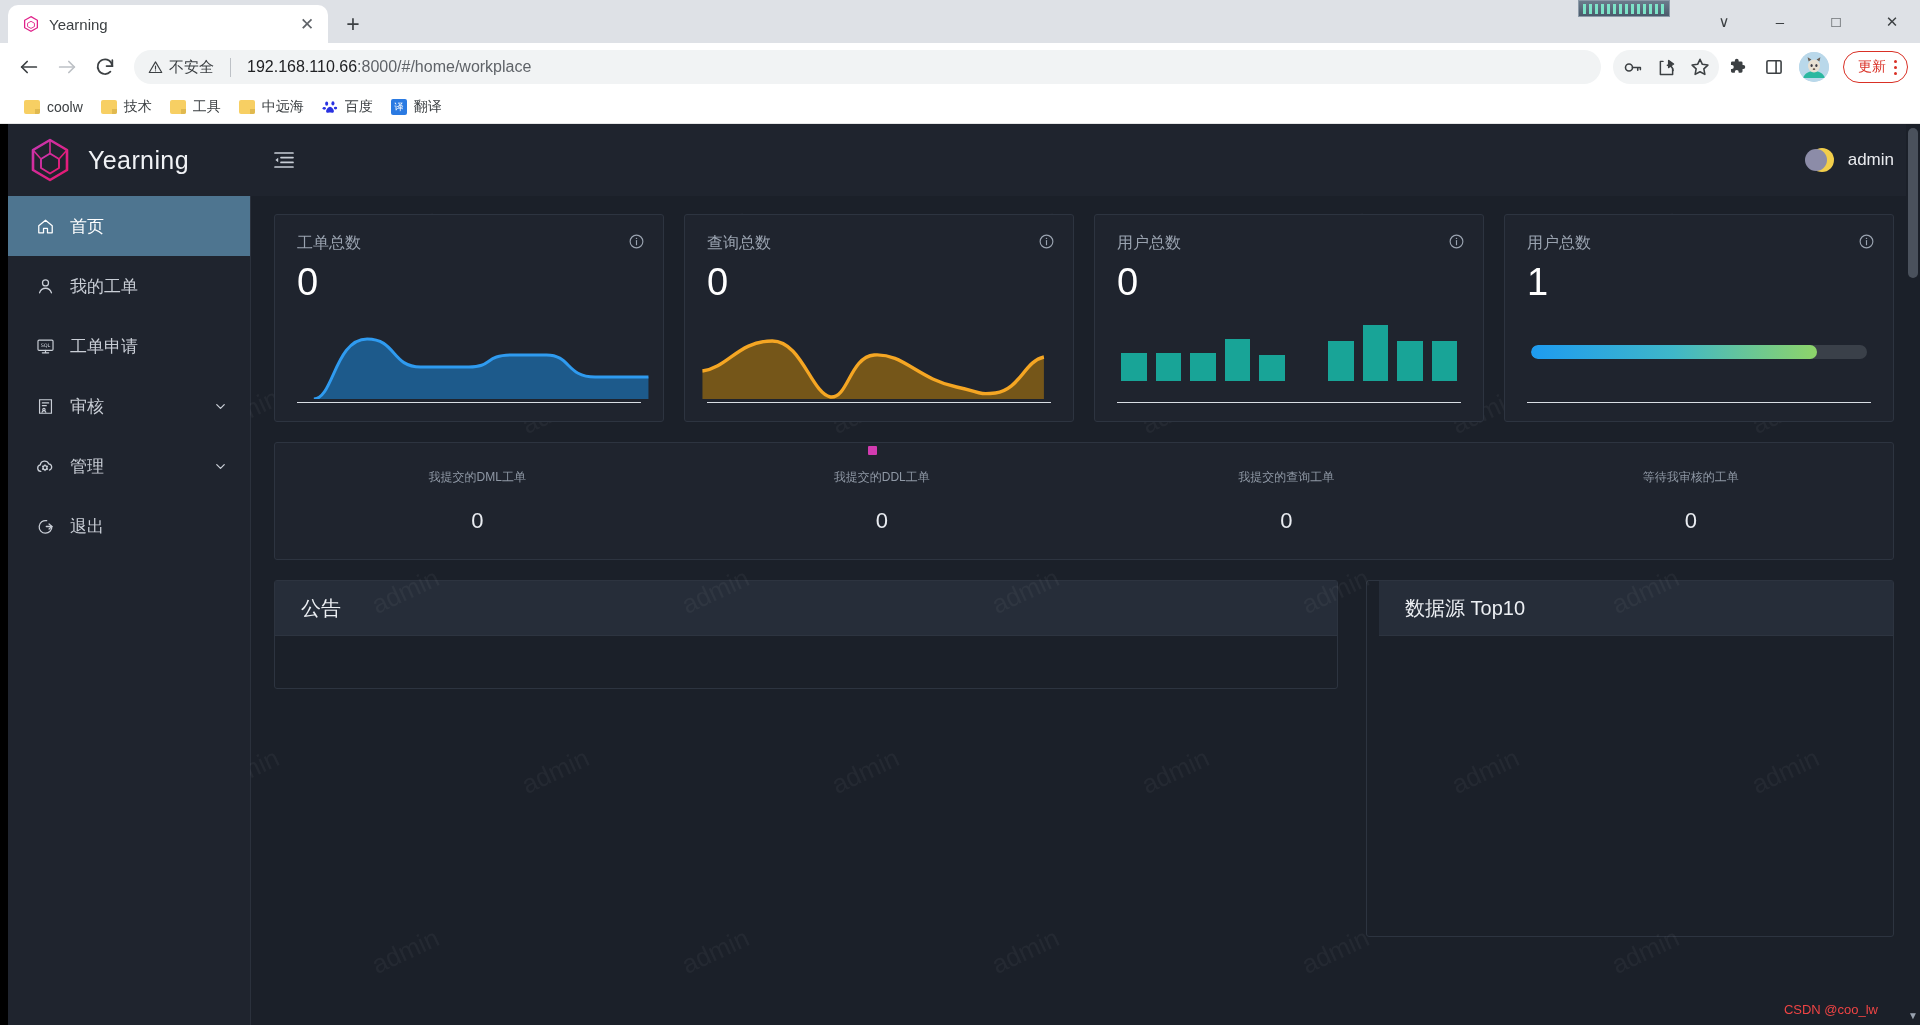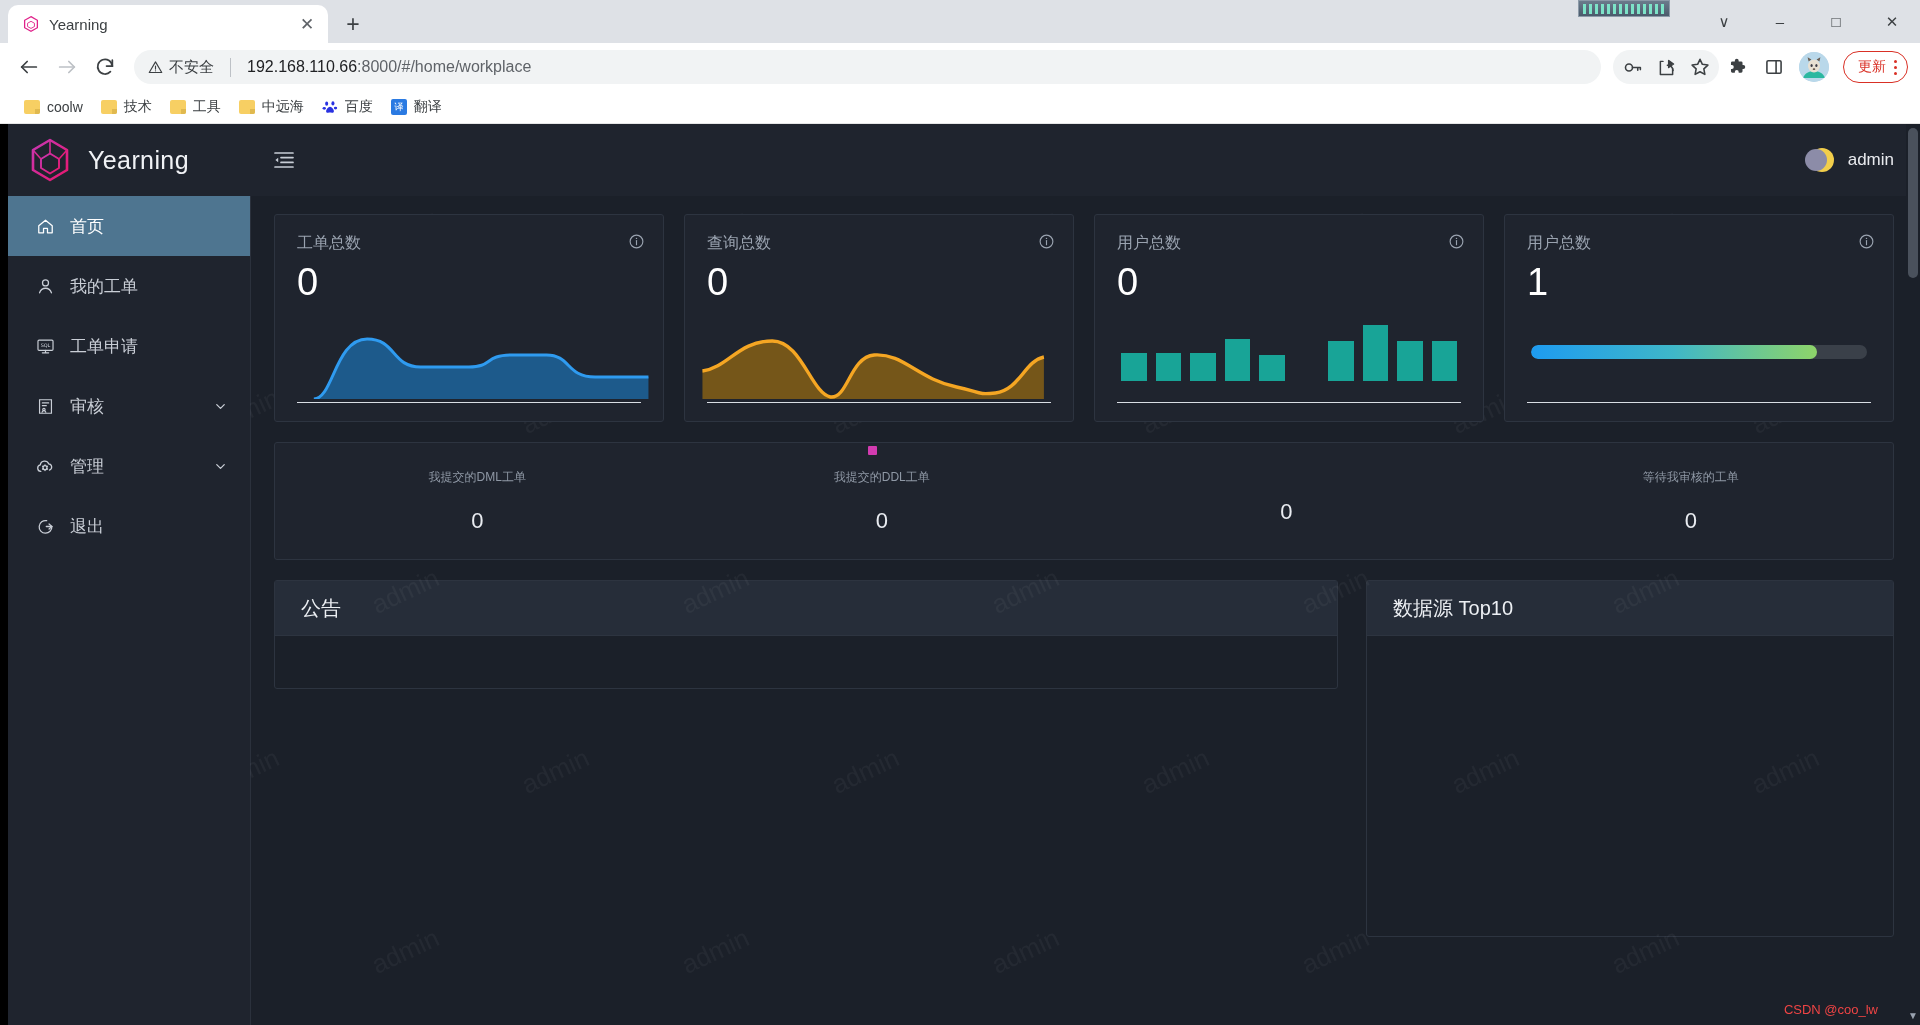--- a/index.html
+++ b/index.html
@@ -180,21 +180,21 @@
   .panels-row { margin-top: 20px; display: flex; gap: 28px; align-items: flex-start; }
   .panel { background: #1b2029; border: 1px solid #2d3440; border-radius: 3px; }
   .panel-head {
     background: #262d39; border-bottom: 1px solid #2d3440; height: 55px;
     display: flex; align-items: center; padding-left: 26px;
   }
   .panel-title { font-size: 20px; color: #eceff3; }
   .panel-body { }
   .panel-notice { width: 1064px; }
   .panel-notice .panel-body { height: 52px; }
-  .panel-top10 { flex: 1; }
+  .panel-top10 { flex: 1; padding-left: 12px; }
   .panel-top10 .panel-body { height: 300px; }
 
   .watermark {
     position: absolute; color: rgba(255,255,255,.045); font-size: 26px;
     transform: rotate(-25deg); pointer-events: none; user-select: none;
     font-family: "Liberation Sans", sans-serif; white-space: nowrap;
   }
   .csdn-mark {
     position: absolute; right: 42px; bottom: 8px; color: #ef4444; font-size: 13px; margin-left: 44px;
   }
@@ -599,20 +599,21 @@
         <div class="mini-row">
           <div class="mini-cell">
             <div class="mini-label">我提交的DML工单</div>
             <div class="mini-value">0</div>
           </div>
           <div class="mini-cell">
             <div class="mini-label">我提交的DDL工单</div>
             <div class="mini-value">0</div>
           </div>
           <div class="mini-cell">
+            <div class="mini-label">我提交的查询工单</div>
             <div class="mini-value">0</div>
           </div>
           <div class="mini-cell">
             <div class="mini-label">等待我审核的工单</div>
             <div class="mini-value">0</div>
           </div>
         </div>
 
         <div class="panels-row">
           <div class="panel panel-notice">

